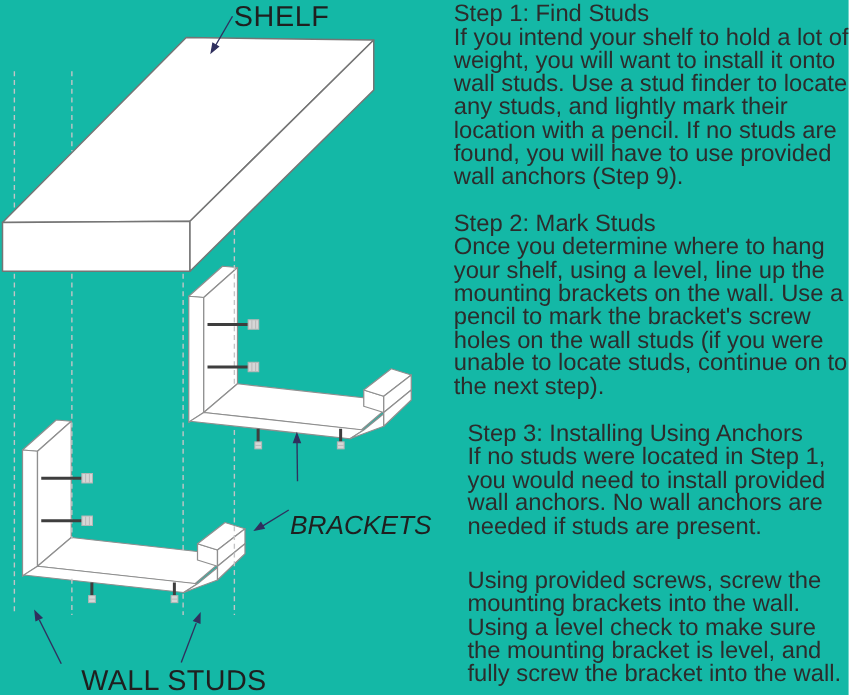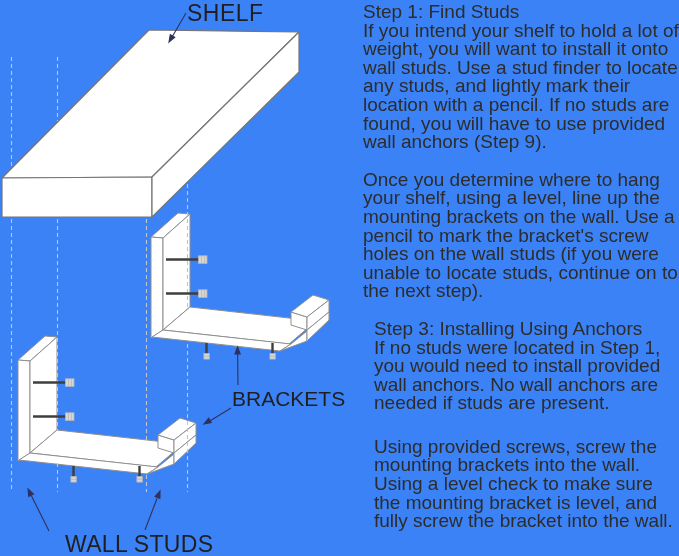--- a/index.html
+++ b/index.html
@@ -1,26 +1,26 @@
 <!DOCTYPE html>
 <html><head>
 <meta charset="utf-8">
 <style>
   html,body{margin:0;padding:0;background:#ffffff;}
   #canvas{
-    position:relative;width:679px;height:556px;background:#3b82f6;overflow:hidden;
+    position:relative;width:679px;height:556px;background:#14b8a6;overflow:hidden;
     font-family:"Liberation Sans", sans-serif;
   }
   #diagram-svg{position:absolute;left:0;top:0;}
   .diag-label{
     position:absolute;color:#1f1f1f;line-height:1;white-space:nowrap;
     font-family:"Liberation Sans", sans-serif;
   }
   #label-shelf{left:187px;top:2px;font-size:23px;letter-spacing:.5px;}
-  #label-brackets{left:232px;top:388px;font-size:21px;}
+  #label-brackets{left:232px;top:410px;font-size:21px;font-style:italic;}
   #label-wallstuds{left:29px;top:533px;font-size:23px;letter-spacing:.3px;margin-left:36px;}
   #steps-col{
     position:absolute;left:363px;top:3px;width:316px;color:#2c2c2c;
     font-size:19px;line-height:18.6px;
   }
   .step{margin-bottom:19px;}
   .step:nth-of-type(3), .step:nth-of-type(4){margin-bottom:25px;margin-left:11px;}
   .step-title{font-weight:normal;}
   .step-body{}
 </style>
@@ -120,20 +120,21 @@
   <div id="label-shelf" class="diag-label">SHELF</div>
   <div id="label-brackets" class="diag-label">BRACKETS</div>
   <div id="label-wallstuds" class="diag-label">WALL STUDS</div>
 
   <div id="steps-col">
     <div class="step">
       <div class="step-title">Step 1: Find Studs</div>
       <div class="step-body">If you intend your shelf to hold a lot of weight, you will want to install it onto wall studs. Use a stud finder to locate any studs, and lightly mark their location with a pencil. If no studs are found, you will have to use provided wall anchors (Step 9).</div>
     </div>
     <div class="step">
+      <div class="step-title">Step 2: Mark Studs</div>
       <div class="step-body">Once you determine where to hang your shelf, using a level, line up the mounting brackets on the wall. Use a pencil to mark the bracket's screw holes on the wall studs (if you were unable to locate studs, continue on to the next step).</div>
     </div>
     <div class="step">
       <div class="step-title">Step 3: Installing Using Anchors</div>
       <div class="step-body">If no studs were located in Step 1, you would need to install provided wall anchors. No wall anchors are needed if studs are present.</div>
     </div>
     <div class="step">
       <div class="step-body">Using provided screws, screw the mounting brackets into the wall. Using a level check to make sure the mounting bracket is level, and fully screw the bracket into the wall.</div>
     </div>
     <div class="step">

